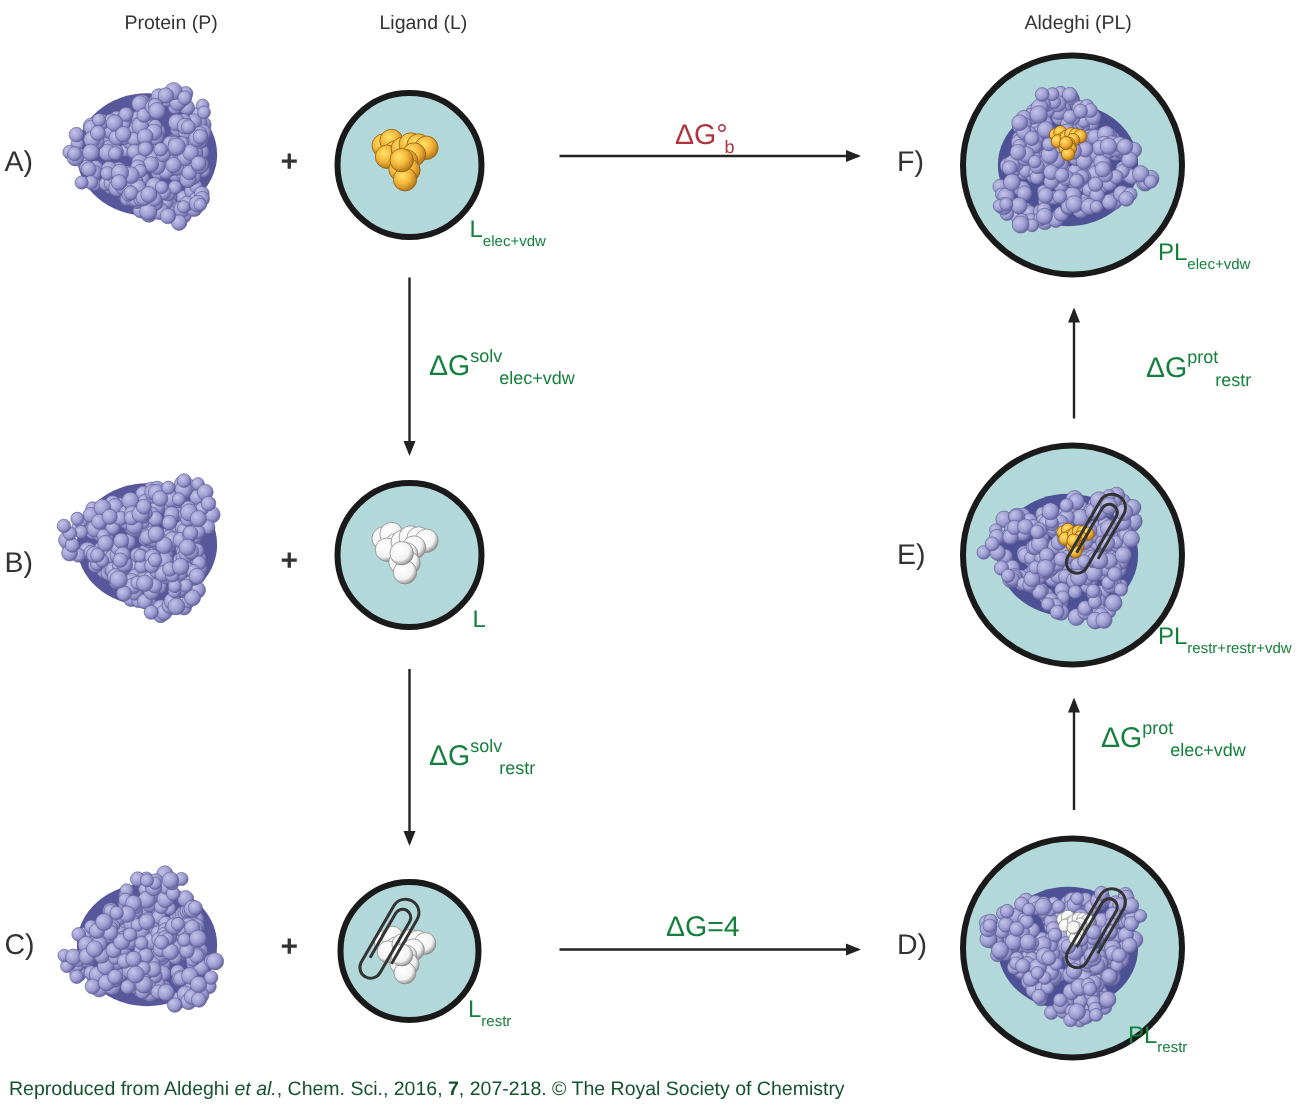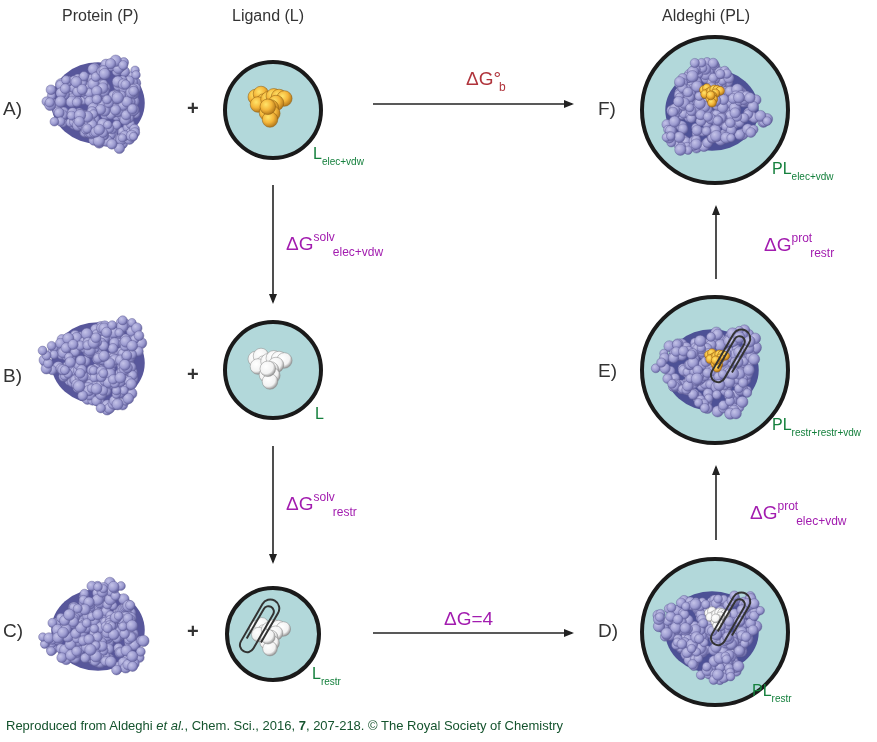--- a/index.html
+++ b/index.html
@@ -1,24 +1,24 @@
 <!DOCTYPE html>
 <html><head>
 <meta charset="utf-8">
 <style>
   html, body { margin:0; padding:0; background:#ffffff; }
   body { width:877px; height:742px; position:relative; overflow:hidden;
          font-family:"Liberation Sans", sans-serif; color:#222; }
   .abs { position:absolute; }
-  .hdr { font-size:16px; color:#333; white-space:nowrap; }
+  .hdr { font-size:13px; color:#333; white-space:nowrap;margin-left:21px; }
   .rowlab { font-size:19px; color:#333; }
   .plus { font-size:20px; color:#333; font-weight:bold; }
   .state-lab { font-size:16px; color:#15803d; white-space:nowrap; }
   .state-lab sub { font-size:10px; vertical-align:-6px; }
-  .dg { font-size:19px; color:#a21caf; white-space:nowrap; }
+  .dg { font-size:19px; color:#15803d; white-space:nowrap; }
   .dg .sup { font-size:12px; vertical-align:9px; }
   .dg .sub { font-size:12px; vertical-align:-6px; margin-left:-2px; }
   .dg.red { color:#b0343c; }
   .caption { font-size:13px; color:#14532d; white-space:nowrap; }
   svg.main { position:absolute; left:0; top:0; }
 </style>
 </head>
 <body>
 
 <div class="abs hdr" style="left:62px;top:7px;">Protein (P)</div>
@@ -1758,20 +1758,20 @@
   </g>
   </svg>
 
 <div class="abs state-lab" style="left:313px;top:145px;"><span>L</span><sub>elec+vdw</sub></div>
 <div class="abs state-lab" style="left:315px;top:405px;"><span>L</span><sub></sub></div>
 <div class="abs state-lab" style="left:312px;top:665px;"><span>L</span><sub>restr</sub></div>
 <div class="abs state-lab" style="left:772px;top:160px;"><span>PL</span><sub>elec+vdw</sub></div>
 <div class="abs state-lab" style="left:772px;top:416px;"><span>PL</span><sub>restr+restr+vdw</sub></div>
 <div class="abs state-lab" style="left:752px;top:682px;"><span>PL</span><sub>restr</sub></div>
 
-<div class="abs dg red" style="left:450px;top:68px;margin-left:16px;"><span>ΔG°</span><span class="sub">b</span></div>
+<div class="abs dg red" style="left:450px;top:80px;"><span>ΔG°</span><span class="sub">b</span></div>
 <div class="abs dg" style="left:286px;top:230px;"><span>ΔG</span><span class="sup">solv</span><span class="sub">elec+vdw</span></div>
 <div class="abs dg" style="left:286px;top:490px;"><span>ΔG</span><span class="sup">solv</span><span class="sub">restr</span></div>
 <div class="abs dg" style="left:444px;top:608px;"><span>ΔG=4</span></div>
-<div class="abs dg" style="left:734px;top:499px;margin-left:16px;"><span>ΔG</span><span class="sup">prot</span><span class="sub">elec+vdw</span></div>
+<div class="abs dg" style="left:734px;top:478px;"><span>ΔG</span><span class="sup">prot</span><span class="sub">elec+vdw</span></div>
 <div class="abs dg" style="left:764px;top:231px;"><span>ΔG</span><span class="sup">prot</span><span class="sub">restr</span></div>
 
 <div class="abs caption" style="left:6px;top:718px;"><span>Reproduced from Aldeghi </span><i>et al.</i><span>, Chem. Sci., 2016, </span><b>7</b><span>, 207-218. © The Royal Society of Chemistry</span></div>
 
 </body></html>

